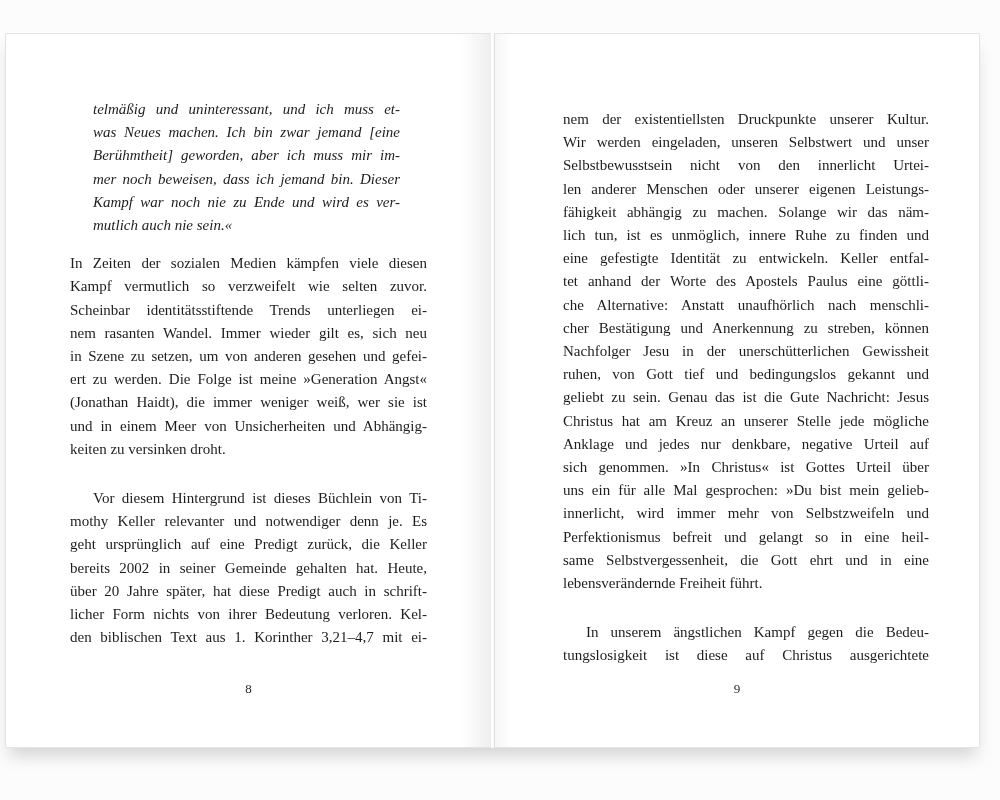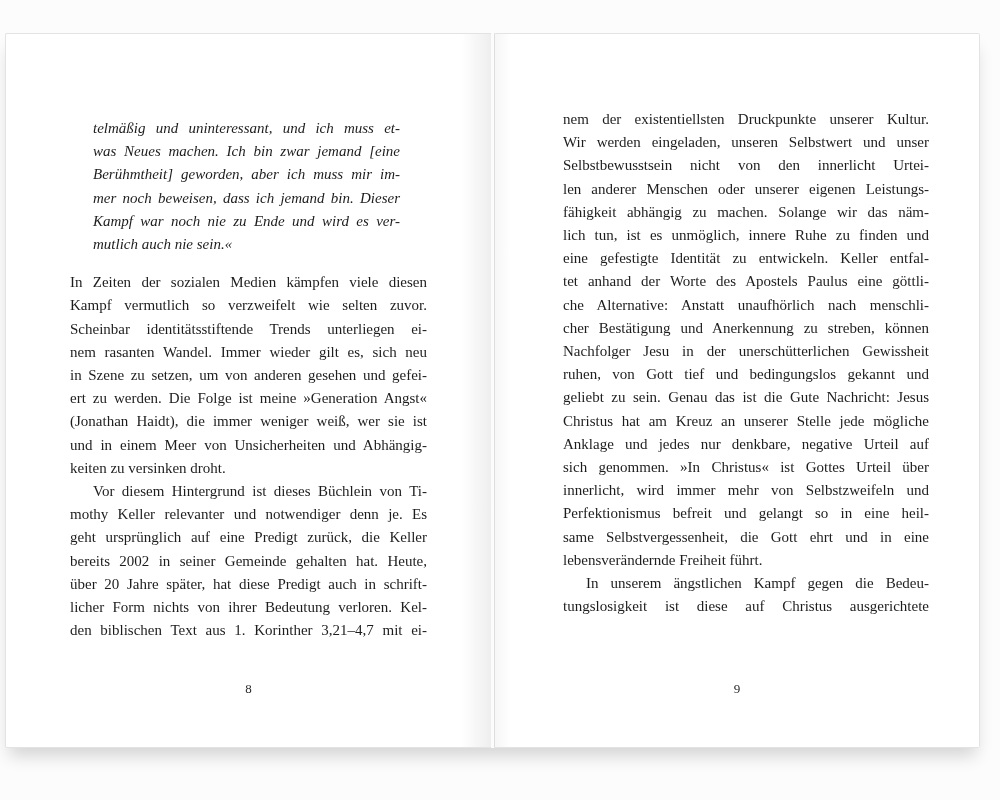--- a/index.html
+++ b/index.html
@@ -44,40 +44,40 @@
   .page.right::before {
     content: ""; position: absolute; top: 0; left: 0;
     width: 16px; height: 100%; pointer-events: none;
     background: linear-gradient(to left, rgba(0,0,0,0), rgba(0,0,0,0.035));
   }
 
   .text-block {
     position: absolute;
     left: 0; right: 0;
   }
-  .page.left  .text-block { top: 83px; padding: 0 64px 0 64px; }
+  .page.left  .text-block { top: 64px; padding: 0 64px 0 64px; }
   .page.right .text-block { top: 74px; padding: 0 50px 0 68px; }
 
   .line {
     font-size: 15px;
     line-height: 23.2px;
     text-align: justify;
     text-align-last: justify;
     white-space: normal;
   }
   .line.ragged { text-align-last: left; }
 
   .quote-block {
     font-style: italic;
     margin-left: 23px;
     margin-right: 27px;
     margin-bottom: 15px;
   }
   .para { margin: 0; }
-  .para.indent-first .line:first-child { text-indent: 23px; }
+  .para.indent-first .line:first-child { text-indent: 23px; margin-top: 26px; }
 
   .page-number {
     position: absolute;
     bottom: 50px; left: 0; right: 0;
     text-align: center;
     font-size: 13px;
     color: #2a2a2a;
   }
 </style>
 </head>
@@ -132,20 +132,21 @@
             <div class="line">eine gefestigte Identität zu entwickeln. Keller entfal-</div>
             <div class="line">tet anhand der Worte des Apostels Paulus eine göttli-</div>
             <div class="line">che Alternative: Anstatt unaufhörlich nach menschli-</div>
             <div class="line">cher Bestätigung und Anerkennung zu streben, können</div>
             <div class="line">Nachfolger Jesu in der unerschütterlichen Gewissheit</div>
             <div class="line">ruhen, von Gott tief und bedingungslos gekannt und</div>
             <div class="line">geliebt zu sein. Genau das ist die Gute Nachricht: Jesus</div>
             <div class="line">Christus hat am Kreuz an unserer Stelle jede mögliche</div>
             <div class="line">Anklage und jedes nur denkbare, negative Urteil auf</div>
             <div class="line">sich genommen. »In Christus« ist Gottes Urteil über</div>
+            <div class="line">uns ein für alle Mal gesprochen: »Du bist mein gelieb-</div>
             <div class="line">innerlicht, wird immer mehr von Selbstzweifeln und</div>
             <div class="line">Perfektionismus befreit und gelangt so in eine heil-</div>
             <div class="line">same Selbstvergessenheit, die Gott ehrt und in eine</div>
             <div class="line ragged">lebensverändernde Freiheit führt.</div>
           </div>
         <div class="para indent-first">
             <div class="line">In unserem ängstlichen Kampf gegen die Bedeu-</div>
             <div class="line">tungslosigkeit ist diese auf Christus ausgerichtete</div>
           </div>
       </div>

